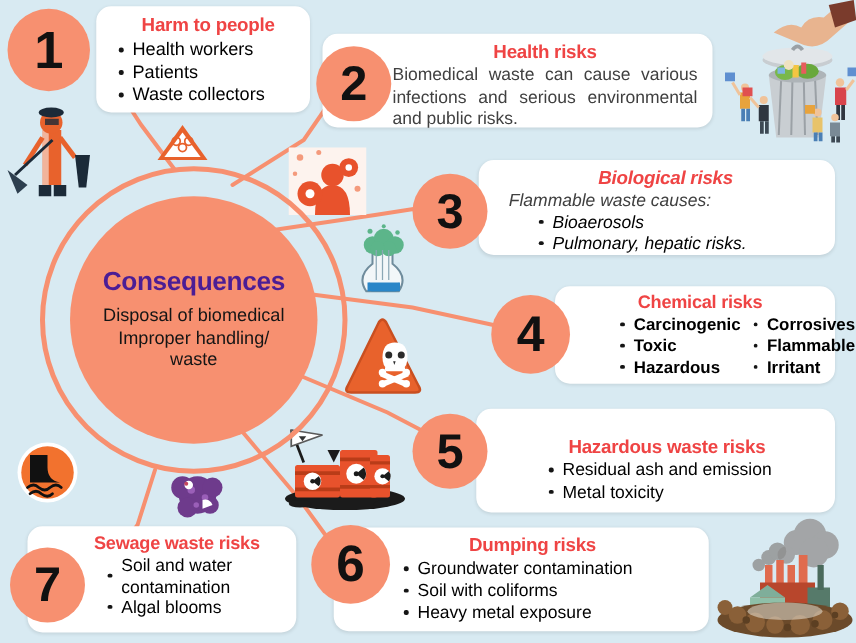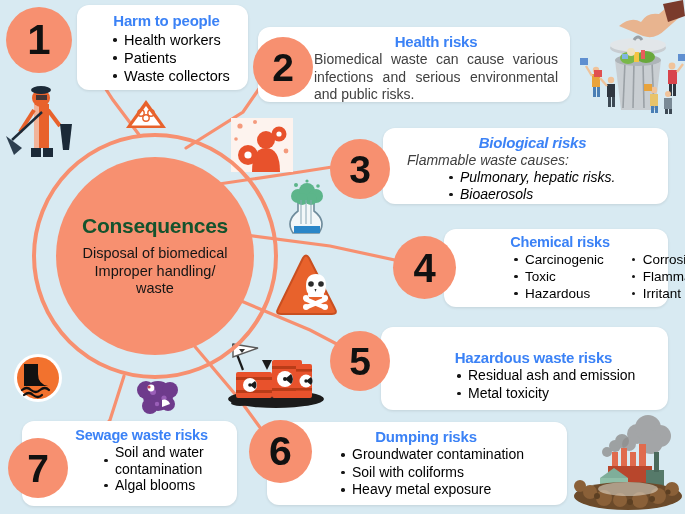--- a/index.html
+++ b/index.html
@@ -17,31 +17,30 @@
   .card{
     position:absolute;
     background:#ffffff;
     border-radius:12px;
     box-shadow:0 1px 3px rgba(0,0,0,0.10);
     z-index:4;
     box-sizing:border-box;
   }
   .card-title{
     font-weight:bold;
-    color:#3b82f6;
+    color:#ef4444;
     text-align:center;
     letter-spacing:-0.2px;
   }
   .card-body{color:#404040;}
   ul.bl{margin:0;padding:0;list-style:none;}
   ul.bl li{
     position:relative;
     padding-left:13px;
     white-space:nowrap;
-    margin-left:18px;
   }
   ul.bl li:before{
     content:"";
     position:absolute;
     left:2px;top:50%;
     width:3.5px;height:3.5px;
     margin-top:-1.7px;
     border-radius:50%;
     background:#151515;
   }
@@ -76,21 +75,21 @@
     background:#f79070;
     z-index:3;
     display:flex;
     flex-direction:column;
     align-items:center;
     justify-content:center;
     box-sizing:border-box;
     padding:0 12px;
   }
   #hub-title{
-    font-size:21px;font-weight:bold;color:#14532d;
+    font-size:21px;font-weight:bold;color:#4c1d95;
     letter-spacing:-0.3px;margin-bottom:7px;text-align:center;
   }
   #hub-sub{
     font-size:14.5px;color:#151515;text-align:center;line-height:1.23;
   }
   
   #card1{left:77px;  top:5px;   width:171px;height:85px;padding:7px 8px 0 16px;}
   #card2{left:258px; top:27px;  width:312px;height:75px;padding:6px 12px 0 56px;}
   #card3{left:383px; top:128px; width:285px;height:76px;padding:6px 10px 0 24px;font-style:italic;}
   #card4{left:444px; top:229px; width:224px;height:78px;padding:5px 6px 0 14px;}
@@ -111,21 +110,21 @@
 
   #card2 .card-title{font-size:15px;margin:0 0 1px 0;}
   #card2 .just{font-size:14px;line-height:17.5px;text-align:justify;}
 
   #card3 .card-title{font-size:15px;margin:0 0 1px 0;}
   #card3 .lead{font-size:14px;line-height:17px;}
   #card3 ul.bl{margin-left:22px;}
   #card3 ul.bl li{font-size:14px;line-height:17px;}
 
   #card4 .card-title{font-size:14.5px;margin:0 0 1px 0;}
-  #card4 .cols{display:flex;gap:8px;padding-left:36px;}
+  #card4 .cols{display:flex;gap:8px;padding-left:36px;font-weight:bold;}
   #card4 ul.bl li{font-size:13.5px;line-height:17px;}
   #card4 .col2{min-width:86px;}
 
   #card5 .card-title{font-size:15px;margin:16px 0 1px 0;}
   #card5 ul.bl{margin-left:28px;}
   #card5 ul.bl li{font-size:14px;line-height:17.5px;}
 
   #card6 .card-title{font-size:15px;margin:0 0 1px 0;}
   #card6 ul.bl{margin-left:26px;}
   #card6 ul.bl li{font-size:14px;line-height:17.5px;}
@@ -436,22 +435,22 @@
   <div class="card" id="card2">
     <div class="card-title">Health risks</div>
     <div class="card-body just">Biomedical waste can cause various infections and serious environmental and public risks.</div>
   </div>
   <div class="num" id="num2">2</div>
 
   <div class="card" id="card3">
     <div class="card-title">Biological risks</div>
     <div class="card-body lead">Flammable waste causes:</div>
     <ul class="bl">
+      <li>Bioaerosols</li>
       <li>Pulmonary, hepatic risks.</li>
-      <li>Bioaerosols</li>
     </ul>
   </div>
   <div class="num" id="num3">3</div>
 
   <div class="card" id="card4">
     <div class="card-title">Chemical risks</div>
     <div class="cols">
       <ul class="bl col1">
         <li>Carcinogenic</li>
         <li>Toxic</li>

